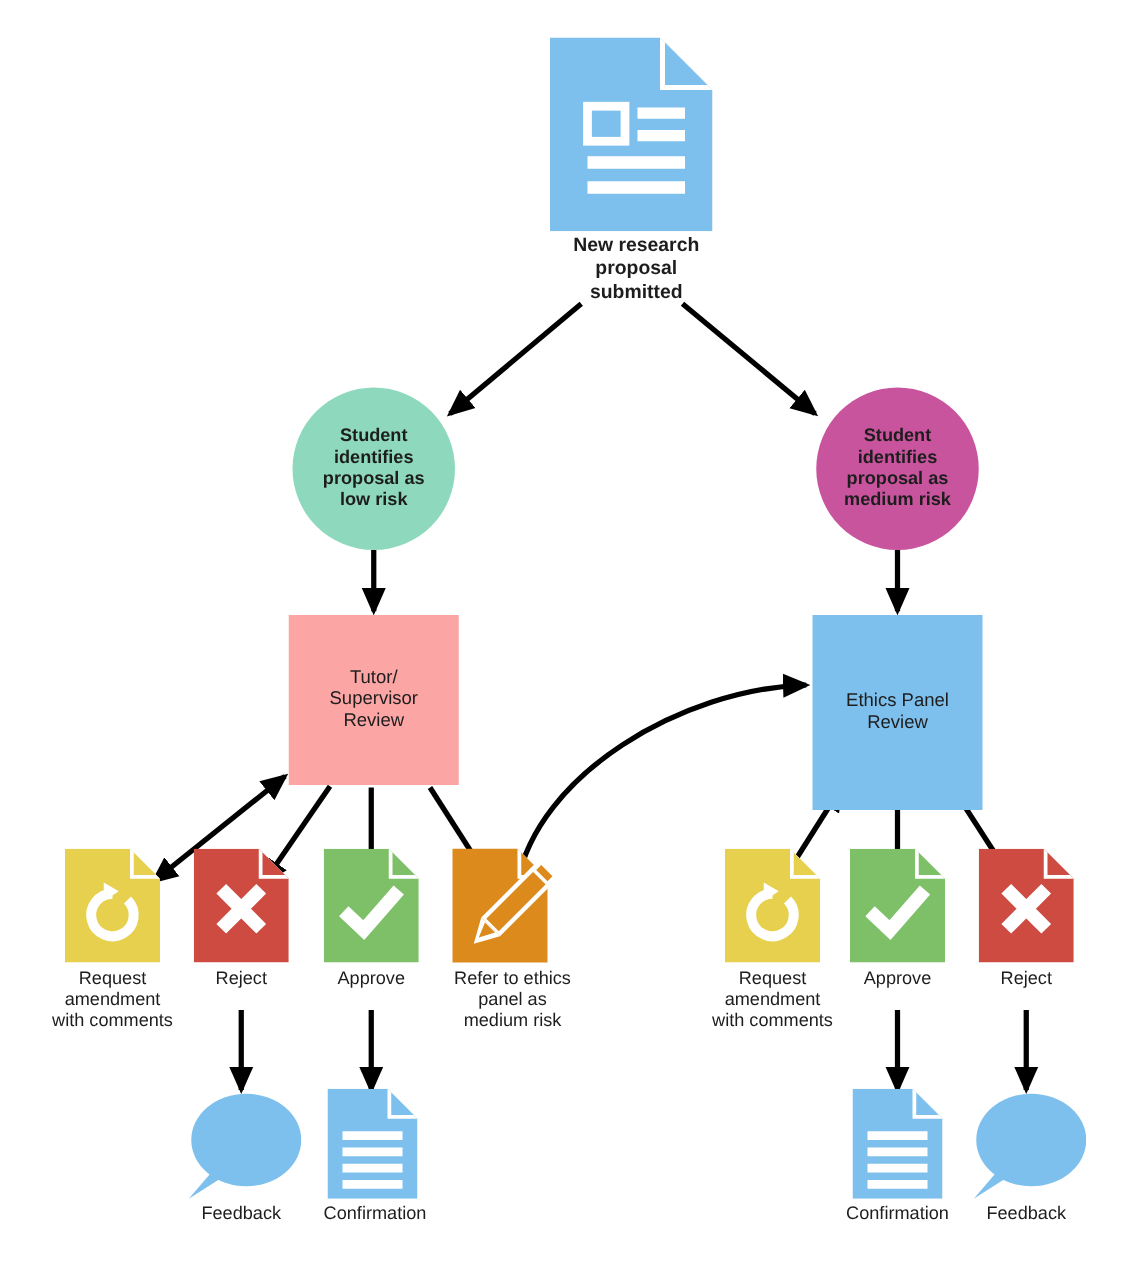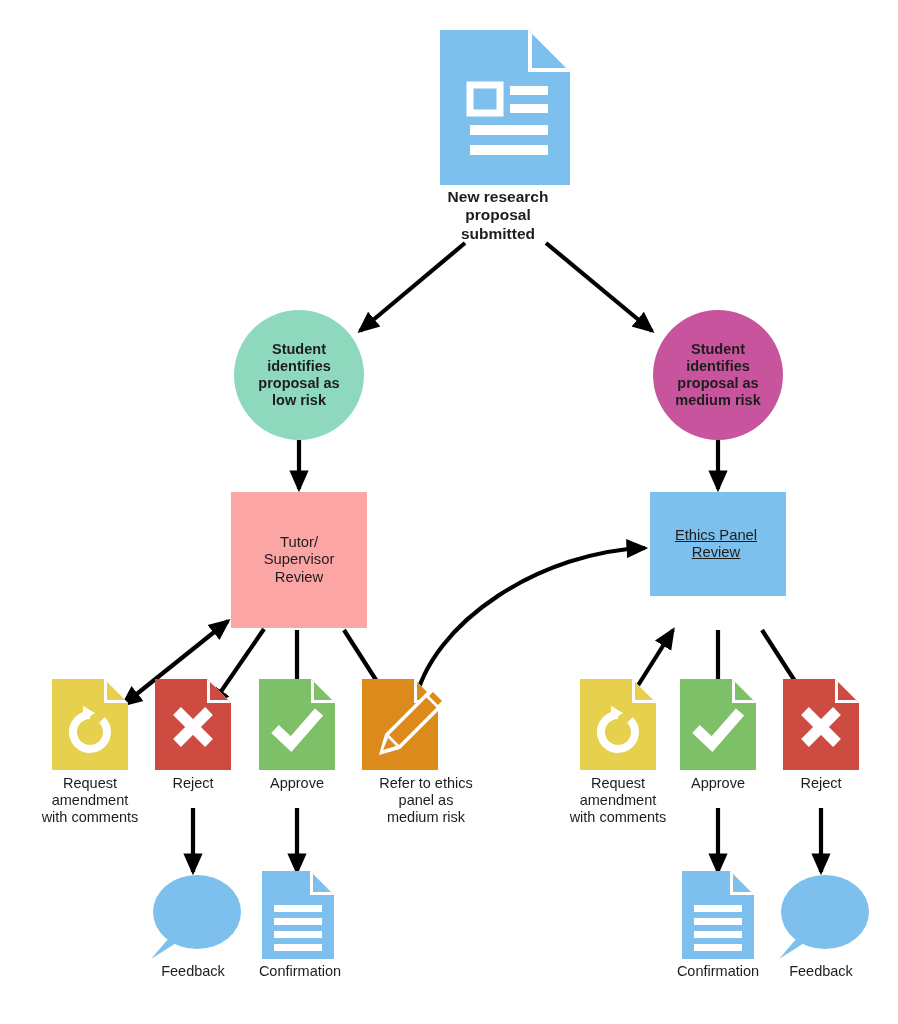--- a/index.html
+++ b/index.html
@@ -51,21 +51,21 @@
       <path d="M0,0 H88 L130,42 V155 H0 Z" fill="#7EC0ED"></path>
       <path d="M88,0 L130,42 H88 Z" fill="#ffffff"></path>
       <path d="M92,4 L126,38 H92 Z" fill="#7EC0ED"></path>
       <rect x="30" y="55" width="30" height="28" fill="none" stroke="#fff" stroke-width="7"></rect>
       <rect x="70" y="56" width="38" height="9" fill="#fff"></rect>
       <rect x="70" y="74" width="38" height="9" fill="#fff"></rect>
       <rect x="30" y="95" width="78" height="10" fill="#fff"></rect>
       <rect x="30" y="115" width="78" height="10" fill="#fff"></rect>
     </svg>
   </div>
-  <div class="cap cap-bold" style="left:398px;top:188px;width:200px;font-size:15.5px;white-space:pre-line;">New research
+  <div class="cap cap-bold" style="left:409px;top:188px;width:200px;font-size:15.5px;white-space:pre-line;">New research
 proposal
 submitted</div>
 
   <div class="node" style="left:234px;top:310px;width:130px;height:130px;border-radius:50%;background:#8ED9BE;display:flex;align-items:center;justify-content:center;">
     <span class="cap cap-bold" style="position:static;font-size:14.5px;white-space:pre-line;width:118px;">Student
 identifies
 proposal as
 low risk</span>
   </div>
 
@@ -75,21 +75,21 @@
 proposal as
 medium risk</span>
   </div>
 
   <div class="node" style="left:231px;top:492px;width:136px;height:136px;background:#fca5a5;display:flex;align-items:center;justify-content:center;">
     <span class="cap" style="position:static;font-size:14.8px;white-space:pre-line;width:130px;">Tutor/
 Supervisor
 Review</span>
   </div>
 
-  <div class="node" style="left:650px;top:492px;width:136px;height:104px;background:#7EC0ED;display:flex;align-items:center;text-decoration:underline;">
+  <div class="node" style="left:650px;top:492px;width:136px;height:156px;background:#7EC0ED;display:flex;align-items:center;justify-content:center;">
     <span class="cap" style="position:static;font-size:14.8px;white-space:pre-line;width:132px;">Ethics Panel
 Review</span>
   </div>
 
   <div class="node" style="left:52px;top:679px;width:76px;height:91px;">
     <svg width="76" height="91" viewBox="0 0 76 91">
       <path d="M0,0 H52 L76,24 V91 H0 Z" fill="#E7D04E"></path>
       <path d="M52,0 L76,24 H52 Z" fill="#fff"></path>
       <path d="M55,3 L73,21 H55 Z" fill="#E7D04E"></path>
       <path d="M38,36 a17,17 0 1 0 12,5" fill="none" stroke="#fff" stroke-width="8"></path>
@@ -128,21 +128,21 @@
       <g transform="translate(12,16)">
         <path d="M51,-1 L66,14 L26,54 L11,39 Z" fill="#fff"></path>
         <path d="M53,2 L63,12 L25,50 L15,40 Z" fill="#DC8A1C"></path>
         <path d="M11,39 L26,54 L5,60 Z" fill="#fff"></path>
         <path d="M14,43 L22,51 L9,55 Z" fill="#DC8A1C"></path>
         <path d="M57,-7 L72,8 L65,15 L50,0 Z" fill="#fff"></path>
         <path d="M59,-3 L68,6 L64,10 L55,1 Z" fill="#DC8A1C"></path>
       </g>
     </svg>
   </div>
-  <div class="cap" style="left:364px;top:775px;width:124px;font-size:14.5px;white-space:pre-line;">Refer to ethics
+  <div class="cap" style="left:348px;top:775px;width:124px;font-size:14.5px;white-space:pre-line;">Refer to ethics
 panel as
 medium risk</div>
 
   <div class="node" style="left:580px;top:679px;width:76px;height:91px;">
     <svg width="76" height="91" viewBox="0 0 76 91">
       <path d="M0,0 H52 L76,24 V91 H0 Z" fill="#E7D04E"></path>
       <path d="M52,0 L76,24 H52 Z" fill="#fff"></path>
       <path d="M55,3 L73,21 H55 Z" fill="#E7D04E"></path>
       <path d="M38,36 a17,17 0 1 0 12,5" fill="none" stroke="#fff" stroke-width="8"></path>
       <path d="M31,27 L43,34 L31,42 Z" fill="#fff"></path>

